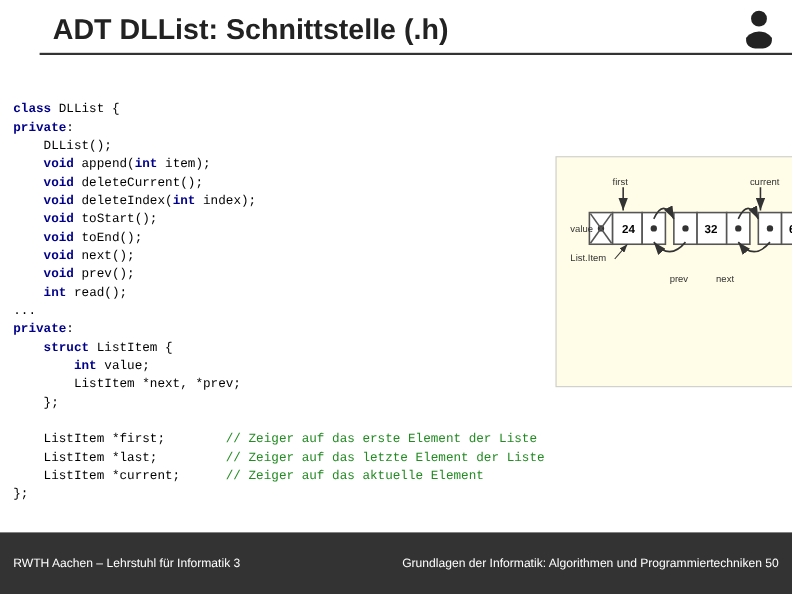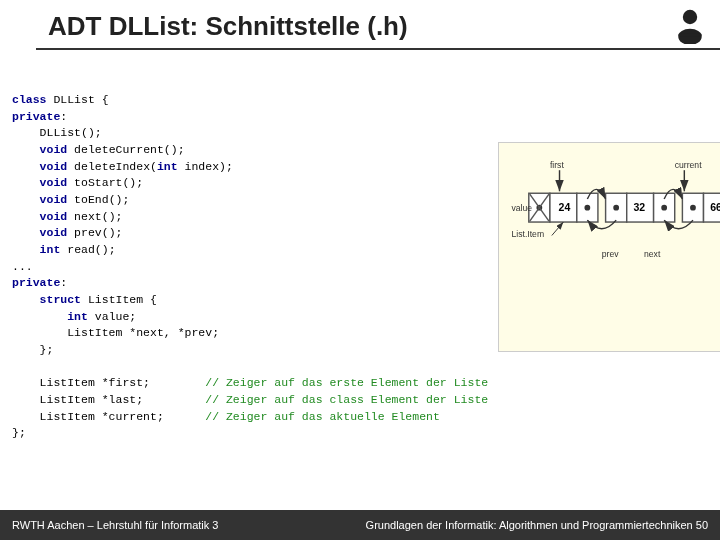--- a/index.html
+++ b/index.html
@@ -75,21 +75,21 @@
 
     
     #footer {
       position: absolute;
       bottom: 0;
       left: 0;
       right: 0;
       background: #333;
       color: #fff;
       font-size: 11px;
-      padding: 9px 12px;
+      padding: 22px 12px;
       display: flex;
       justify-content: space-between;
       align-items: center;
     }
 
     
     #list-diagram {
       width: 100%;
       height: 100%;
     }
@@ -122,36 +122,37 @@
     <rect x="5" y="28" width="26" height="4" fill="#222" rx="2"></rect>
   </svg>
 </div>
 
 <div id="main">
 
   <div id="code-section">
     <div class="code-line"><span class="kw">class</span> DLList {</div>
     <div class="code-line"><span class="kw">private</span>:</div>
     <div class="code-line">    DLList();</div>
+    <div class="code-line">    <span class="kw">void</span> append(<span class="kw">int</span> item);</div>
     <div class="code-line">    <span class="kw">void</span> deleteCurrent();</div>
     <div class="code-line">    <span class="kw">void</span> deleteIndex(<span class="kw">int</span> index);</div>
     <div class="code-line">    <span class="kw">void</span> toStart();</div>
     <div class="code-line">    <span class="kw">void</span> toEnd();</div>
     <div class="code-line">    <span class="kw">void</span> next();</div>
     <div class="code-line">    <span class="kw">void</span> prev();</div>
     <div class="code-line">    <span class="kw">int</span> read();</div>
     <div class="code-line">...</div>
     <div class="code-line"><span class="kw">private</span>:</div>
     <div class="code-line">    <span class="kw">struct</span> ListItem {</div>
     <div class="code-line">        <span class="kw">int</span> value;</div>
     <div class="code-line">        ListItem *next, *prev;</div>
     <div class="code-line">    };</div>
     <div class="code-line">&nbsp;</div>
     <div class="code-line">    ListItem *first;        <span class="comment-text">// Zeiger auf das erste Element der Liste</span></div>
-    <div class="code-line">    ListItem *last;         <span class="comment-text">// Zeiger auf das class Element der Liste</span></div>
+    <div class="code-line">    ListItem *last;         <span class="comment-text">// Zeiger auf das letzte Element der Liste</span></div>
     <div class="code-line">    ListItem *current;      <span class="comment-text">// Zeiger auf das aktuelle Element</span></div>
     <div class="code-line">};</div>
   </div>
 
   <div id="diagram-section">
     <svg id="list-diagram" viewBox="0 0 330 200">
       <defs>
         <marker id="arrowhead" markerWidth="8" markerHeight="6" refX="8" refY="3" orient="auto">
           <polygon points="0 0, 8 3, 0 6" fill="#333"></polygon>
         </marker>

